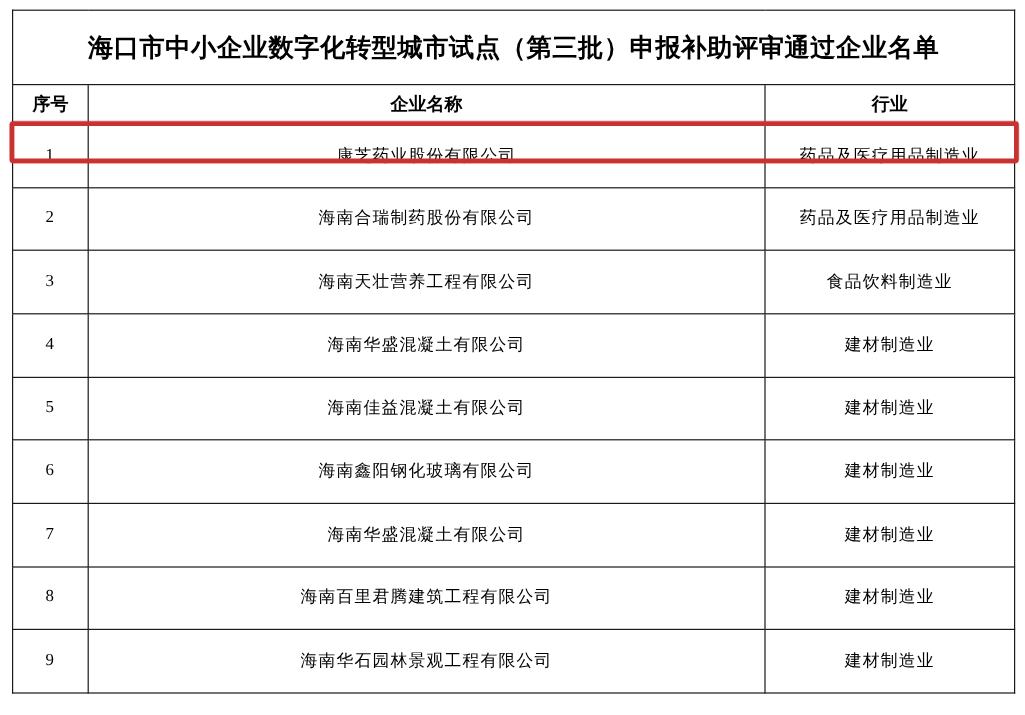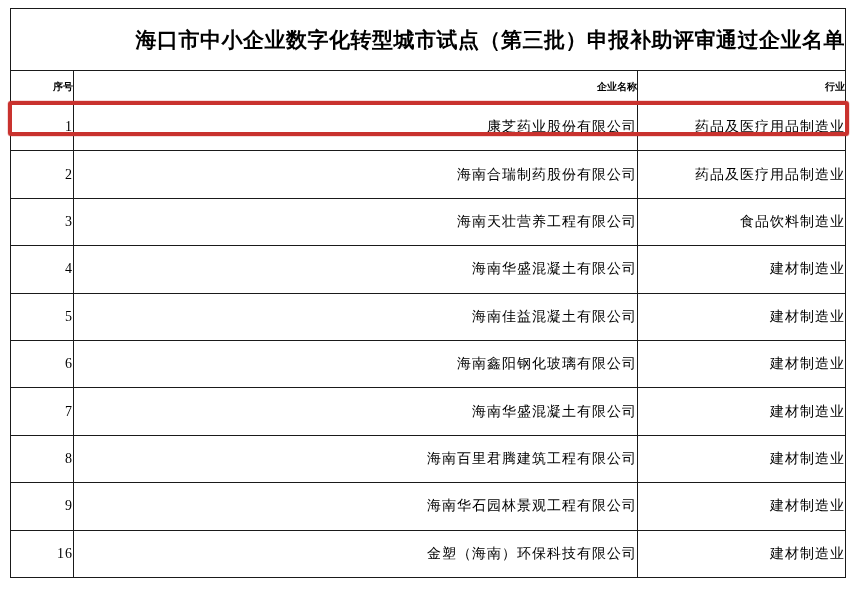--- a/index.html
+++ b/index.html
@@ -18,35 +18,35 @@
   table.doc-table {
     position: absolute;
     left: 10px; top: 8px;
     width: 835px; height: 570px;
     border-collapse: collapse;
     table-layout: fixed;
     background: #ffffff;
   }
   table.doc-table th, table.doc-table td {
     border: 1.5px solid #1a1a1a;
-    text-align: right;
+    text-align: center;
     vertical-align: middle;
     overflow: hidden;
     white-space: nowrap;
     margin-left: 32px;
   }
   th.title-cell {
     height: 62px;
     font-size: 21px;
     font-weight: bold;
     letter-spacing: 0.5px;
   }
   tr.cols-row th {
     height: 33px;
-    font-size: 10px;
+    font-size: 15px;
     font-weight: bold;
     font-family: Liberation Serif, serif;
   }
   tbody td {
     height: 29px;
     font-size: 14px;
     font-weight: normal;
     letter-spacing: 1px;
   }
   col.c-no  { width: 63px; }
@@ -119,21 +119,16 @@
         <tr>
           <td>8</td>
           <td>海南百里君腾建筑工程有限公司</td>
           <td>建材制造业</td>
         </tr>
         <tr>
           <td>9</td>
           <td>海南华石园林景观工程有限公司</td>
           <td>建材制造业</td>
         </tr>
-        <tr>
-          <td>16</td>
-          <td>金塑（海南）环保科技有限公司</td>
-          <td>建材制造业</td>
-        </tr>
       </tbody>
   </table>
   <div class="highlight-box" id="highlight-box" style="left: 7.5px; top: 100.5px; width: 841.016px; height: 35.625px; border-color: rgb(201, 50, 46);"></div>
 </div>
 
 </body></html>

